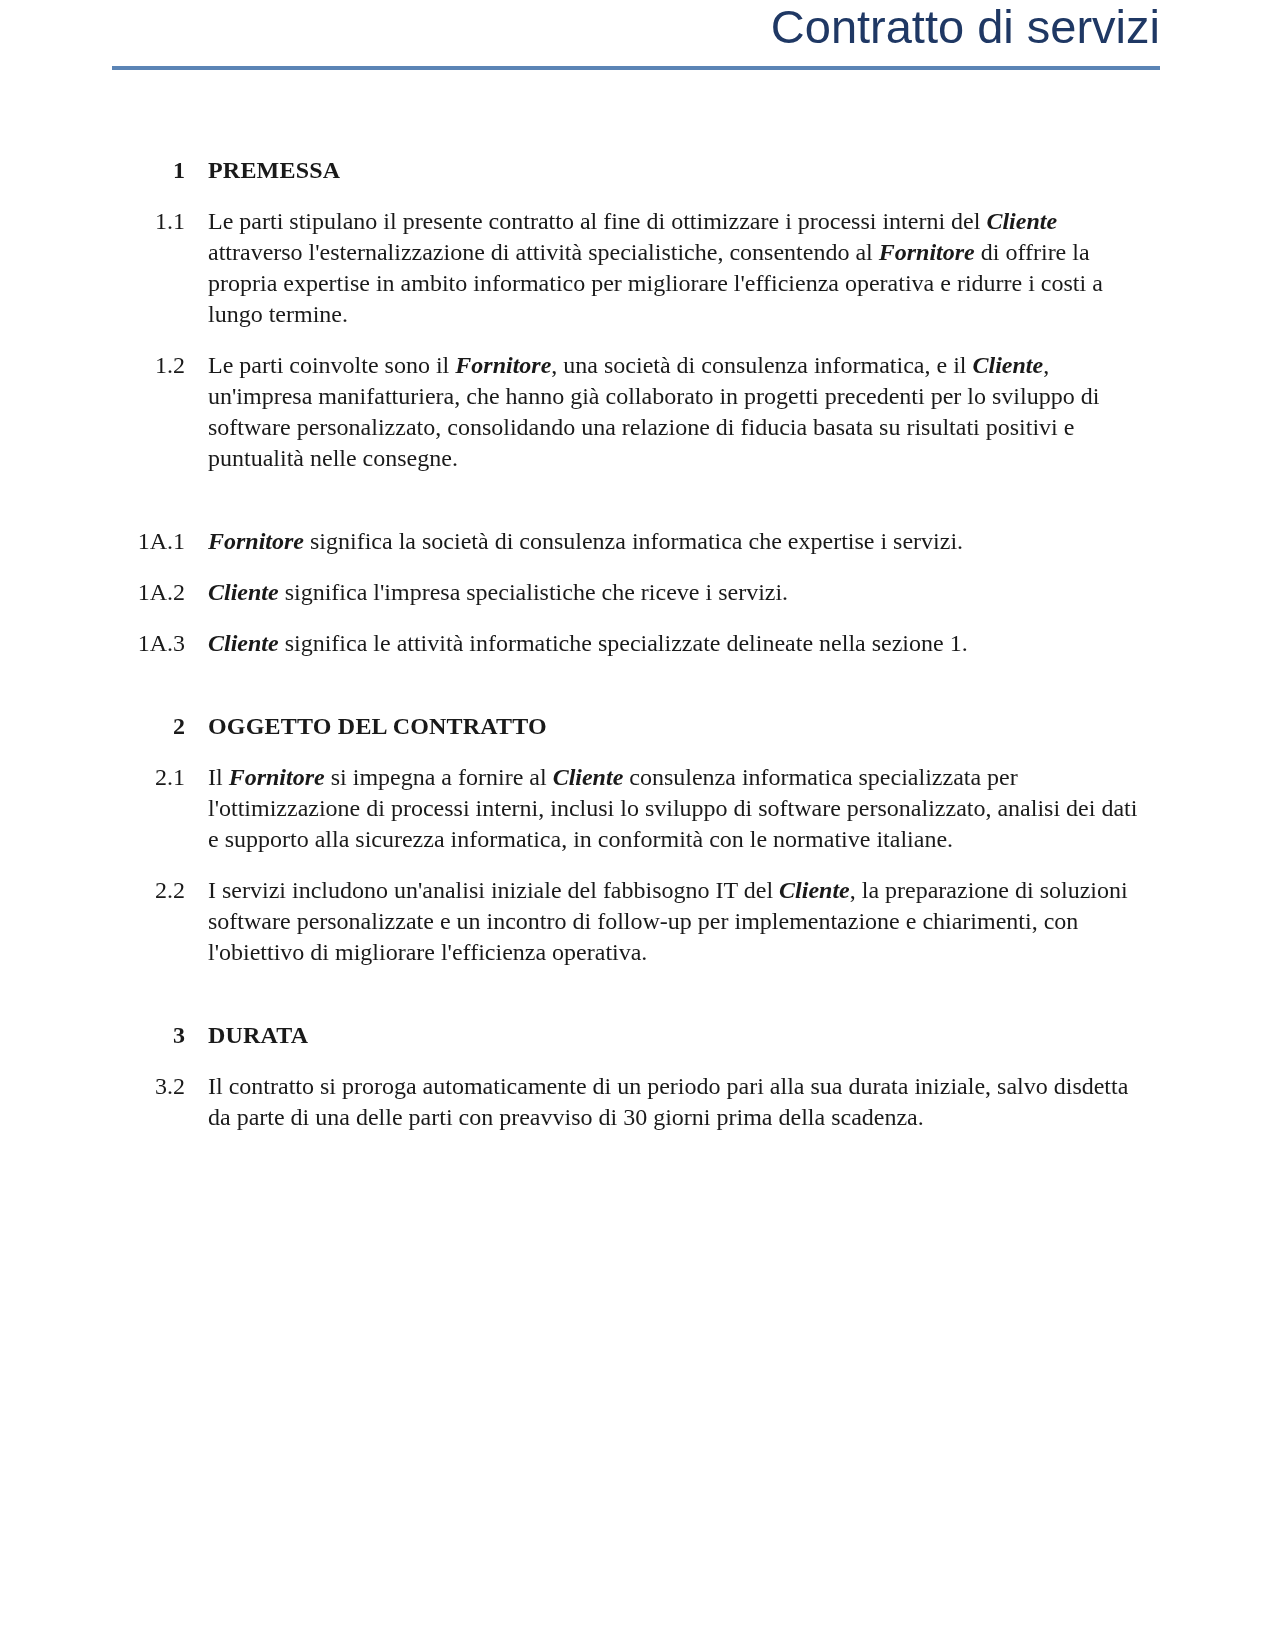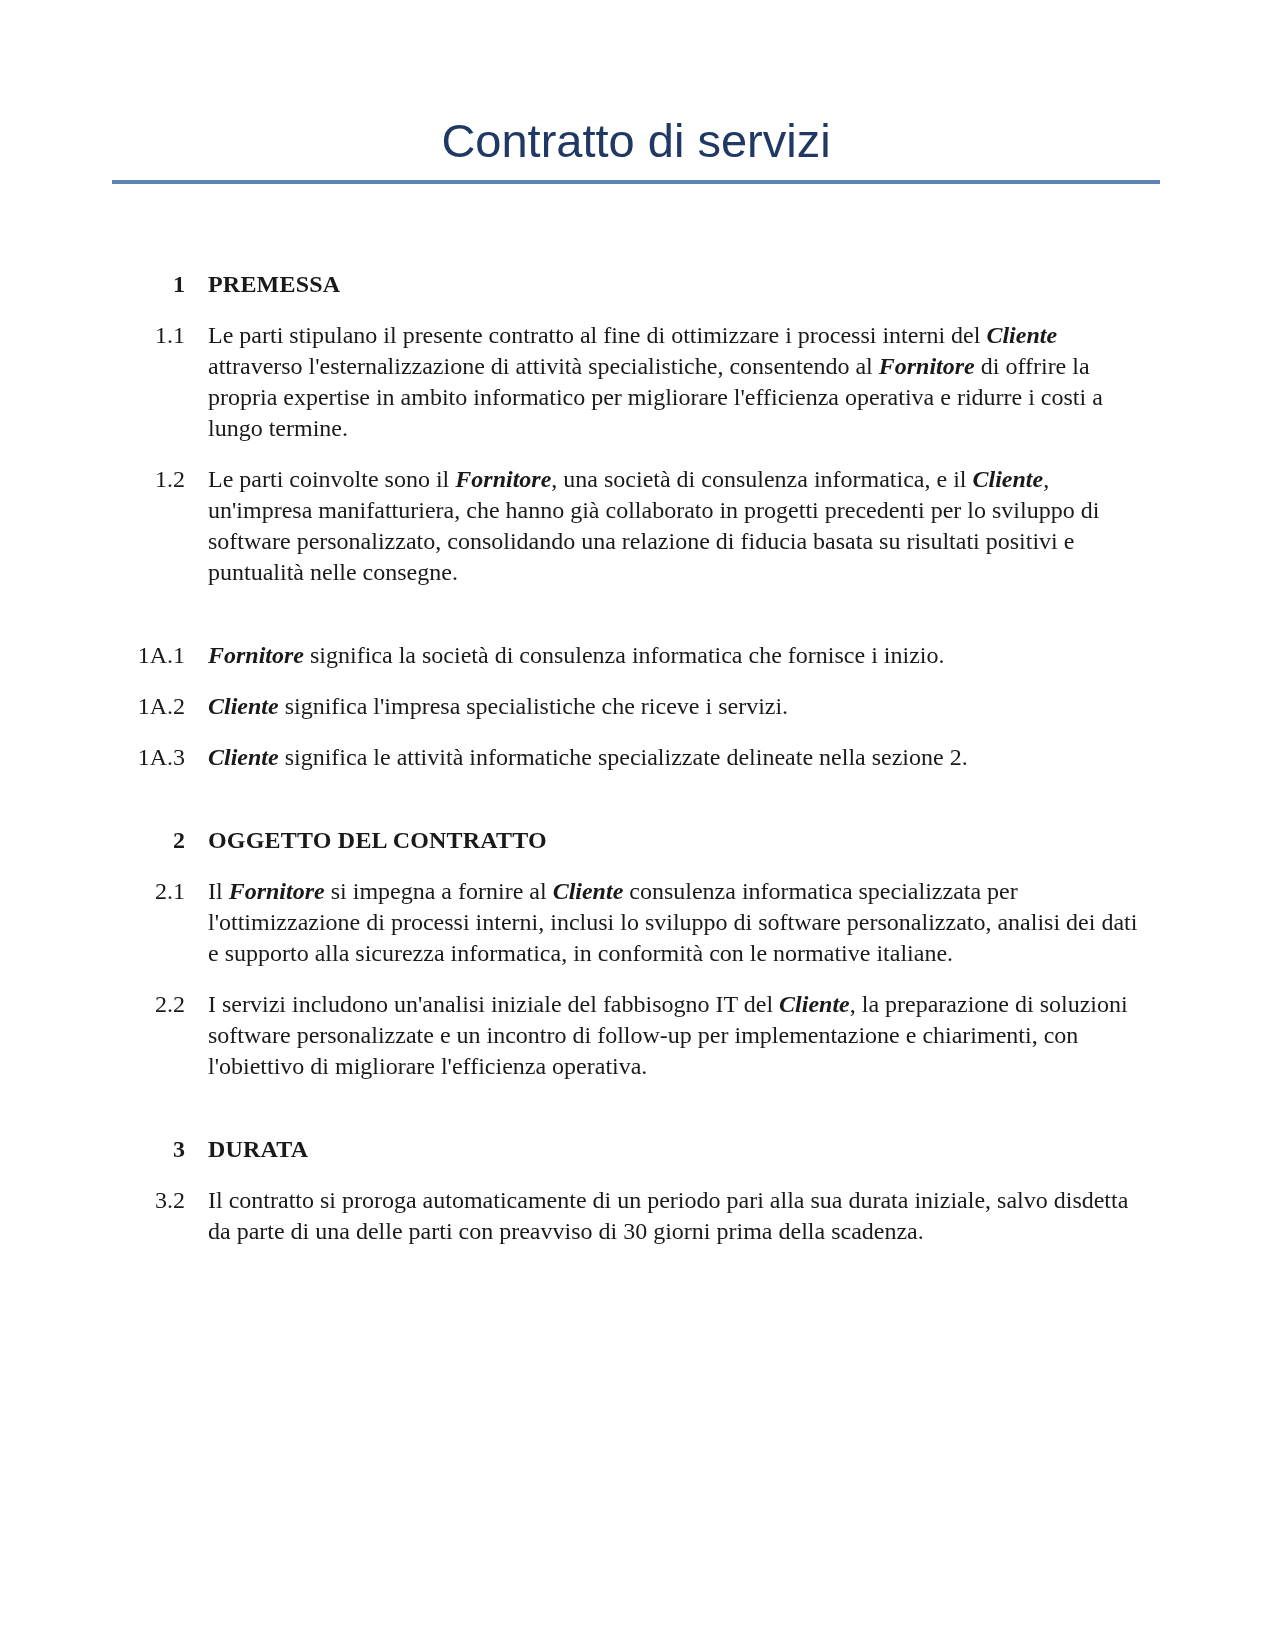--- a/index.html
+++ b/index.html
@@ -14,22 +14,21 @@
     background: #ffffff;
     overflow: hidden;
     color: #1a1a1a;
     font-family: "Liberation Serif", serif;
   }
   .doc-header {
     margin: 0 115px 0 112px;
   }
   .doc-title {
     margin: 0;
-    padding-top: 114px;
-    text-align: center;
+    text-align: right;
     font-family: "Liberation Sans", sans-serif;
     font-weight: 400;
     font-size: 47px;
     line-height: 54px;
     color: #1f3864;
   }
   .title-rule {
     margin-top: 12px;
     height: 0;
     border-top: 4px solid #5b84b5;
@@ -73,29 +72,29 @@
           <div class="txt"><span class="run">Le parti stipulano il presente contratto al fine di ottimizzare i processi interni del </span><span class="run-bold">Cliente</span><span class="run"> attraverso l'esternalizzazione di attività specialistiche, consentendo al </span><span class="run-bold">Fornitore</span><span class="run"> di offrire la propria expertise in ambito informatico per migliorare l'efficienza operativa e ridurre i costi a lungo termine.</span></div>
         </div>
         <div class="row clause-row">
           <div class="num">1.2</div>
           <div class="txt"><span class="run">Le parti coinvolte sono il </span><span class="run-bold">Fornitore</span><span class="run">, una società di consulenza informatica, e il </span><span class="run-bold">Cliente</span><span class="run">, un'impresa manifatturiera, che hanno già collaborato in progetti precedenti per lo sviluppo di software personalizzato, consolidando una relazione di fiducia basata su risultati positivi e puntualità nelle consegne.</span></div>
         </div>
       </section>
       <section class="section">
         <div class="row clause-row">
           <div class="num">1A.1</div>
-          <div class="txt"><span class="run-bold">Fornitore</span><span class="run"> significa la società di consulenza informatica che fornisce i inizio.</span></div>
+          <div class="txt"><span class="run-bold">Fornitore</span><span class="run"> significa la società di consulenza informatica che expertise i servizi.</span></div>
         </div>
         <div class="row clause-row">
           <div class="num">1A.2</div>
           <div class="txt"><span class="run-bold">Cliente</span><span class="run"> significa l'impresa specialistiche che riceve i servizi.</span></div>
         </div>
         <div class="row clause-row">
           <div class="num">1A.3</div>
-          <div class="txt"><span class="run-bold">Cliente</span><span class="run"> significa le attività informatiche specializzate delineate nella sezione 2.</span></div>
+          <div class="txt"><span class="run-bold">Cliente</span><span class="run"> significa le attività informatiche specializzate delineate nella sezione 1.</span></div>
         </div>
       </section>
       <section class="section">
         <div class="row heading-row">
           <div class="num">2</div>
           <div class="txt">OGGETTO DEL CONTRATTO</div>
         </div>
         <div class="row clause-row">
           <div class="num">2.1</div>
           <div class="txt"><span class="run">Il </span><span class="run-bold">Fornitore</span><span class="run"> si impegna a fornire al </span><span class="run-bold">Cliente</span><span class="run"> consulenza informatica specializzata per l'ottimizzazione di processi interni, inclusi lo sviluppo di software personalizzato, analisi dei dati e supporto alla sicurezza informatica, in conformità con le normative italiane.</span></div>

